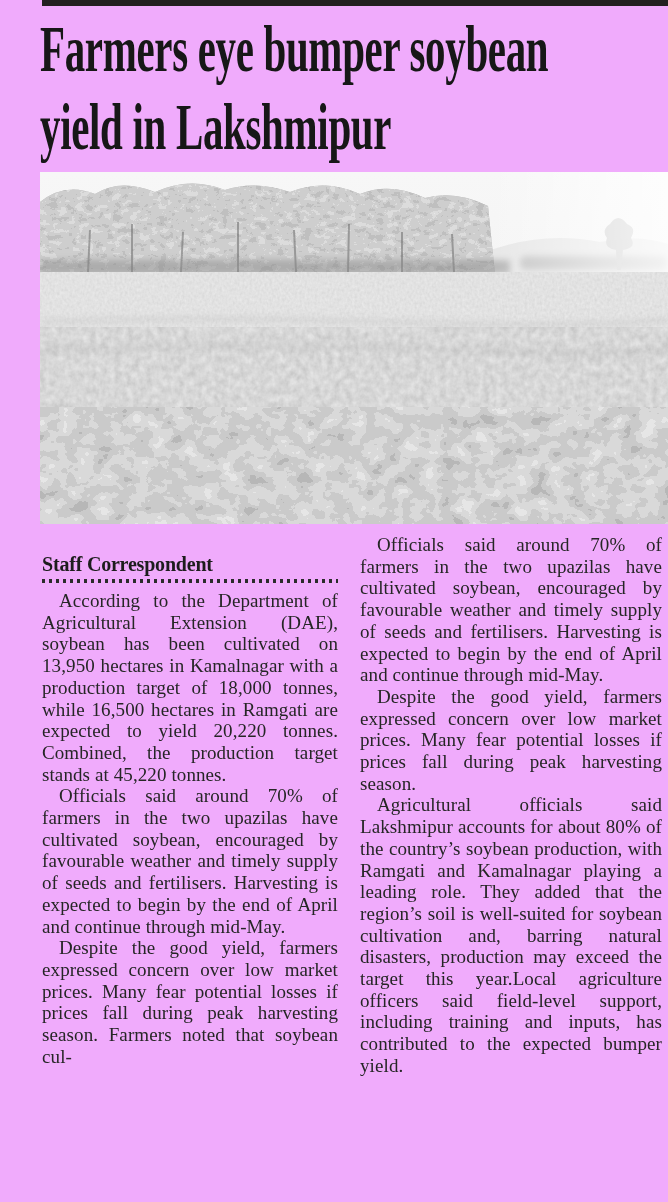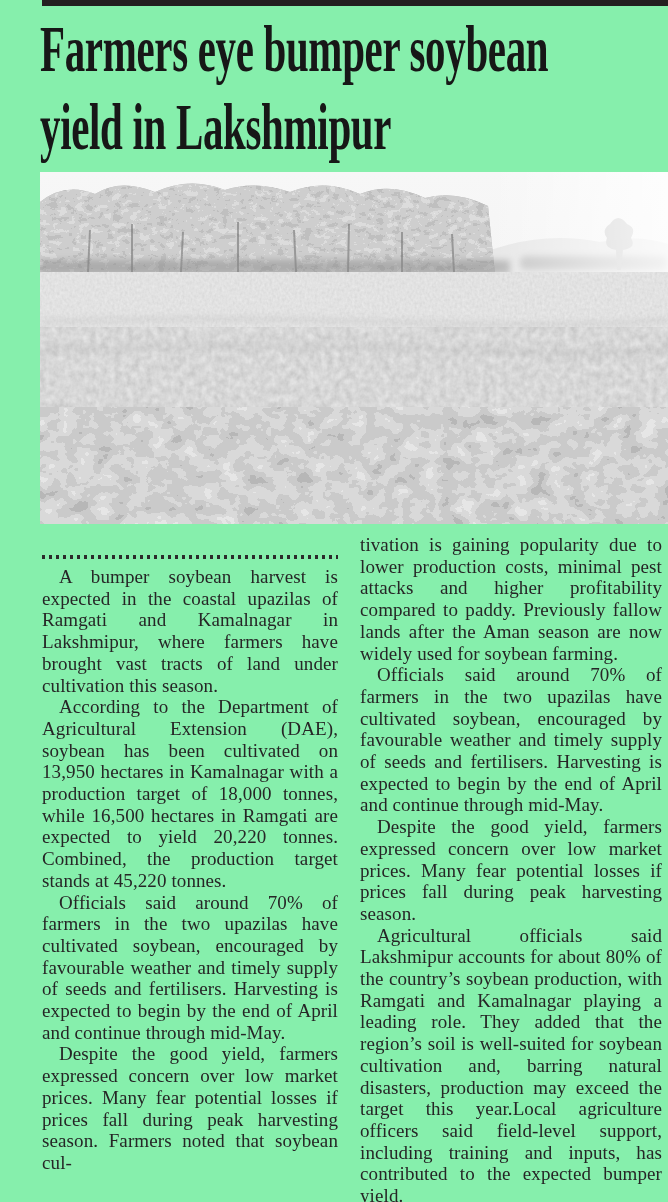--- a/index.html
+++ b/index.html
@@ -3,21 +3,21 @@
 <meta charset="utf-8">
 <style>
   * { margin: 0; padding: 0; box-sizing: border-box; }
   html, body { width: 668px; height: 1202px; }
   body {
     background: #ffffff;
     font-family: "Liberation Serif", "DejaVu Serif", serif;
     position: relative;
     overflow: hidden;
   }
-  .page { position: absolute; inset: 0; background: #86efac; }
+  .page { position: absolute; inset: 0; background: #f0abfc; }
 
   .top-rule {
     position: absolute;
     left: 42px; top: 0;
     width: 626px; height: 6px;
     background: #231f20;
   }
 
   .headline {
     position: absolute;
@@ -174,27 +174,26 @@
       <rect x="0" y="235" width="628" height="117" filter="url(#fNear)" opacity="0.85"></rect>
 
       <g stroke="#9e9e9e" stroke-width="3" opacity="0.35" filter="url(#fBlur3)" fill="none">
         <path d="M0 150 Q160 144 350 150 T628 148"></path>
         <path d="M0 178 Q200 170 400 178 T628 174"></path>
       </g>
     </svg>
   </figure>
 
   <section class="col col-left">
+    <div class="byline">Staff Correspondent</div>
     <div class="dotted-rule"></div>
-    <p>A bumper soybean harvest is expected in the coastal upazilas of Ramgati and Kamalnagar in Lakshmipur, where farmers have brought vast tracts of land under cultivation this season.</p>
     <p>According to the Department of Agricultural Extension (DAE), soybean has been cultivated on 13,950 hectares in Kamalnagar with a production target of 18,000 tonnes, while 16,500 hectares in Ramgati are expected to yield 20,220 tonnes. Combined, the production target stands at 45,220 tonnes.</p>
     <p>Officials said around 70% of farmers in the two upazilas have cultivated soybean, encouraged by favourable weather and timely supply of seeds and fertilisers. Harvesting is expected to begin by the end of April and continue through mid-May.</p>
     <p>Despite the good yield, farmers expressed concern over low market prices. Many fear potential losses if prices fall during peak harvesting season. Farmers noted that soybean cul-</p>
   </section>
 
   <section class="col col-right">
-    <p class="no-indent">tivation is gaining popularity due to lower production costs, minimal pest attacks and higher profitability compared to paddy. Previously fallow lands after the Aman season are now widely used for soybean farming.</p>
     <p>Officials said around 70% of farmers in the two upazilas have cultivated soybean, encouraged by favourable weather and timely supply of seeds and fertilisers. Harvesting is expected to begin by the end of April and continue through mid-May.</p>
     <p>Despite the good yield, farmers expressed concern over low market prices. Many fear potential losses if prices fall during peak harvesting season.</p>
     <p>Agricultural officials said Lakshmipur accounts for about 80% of the country’s soybean production, with Ramgati and Kamalnagar playing a leading role. They added that the region’s soil is well-suited for soybean cultivation and, barring natural disasters, production may exceed the target this year.Local agriculture officers said field-level support, including training and inputs, has contributed to the expected bumper yield.</p>
   </section>
 
 </div>
 
 </body></html>

